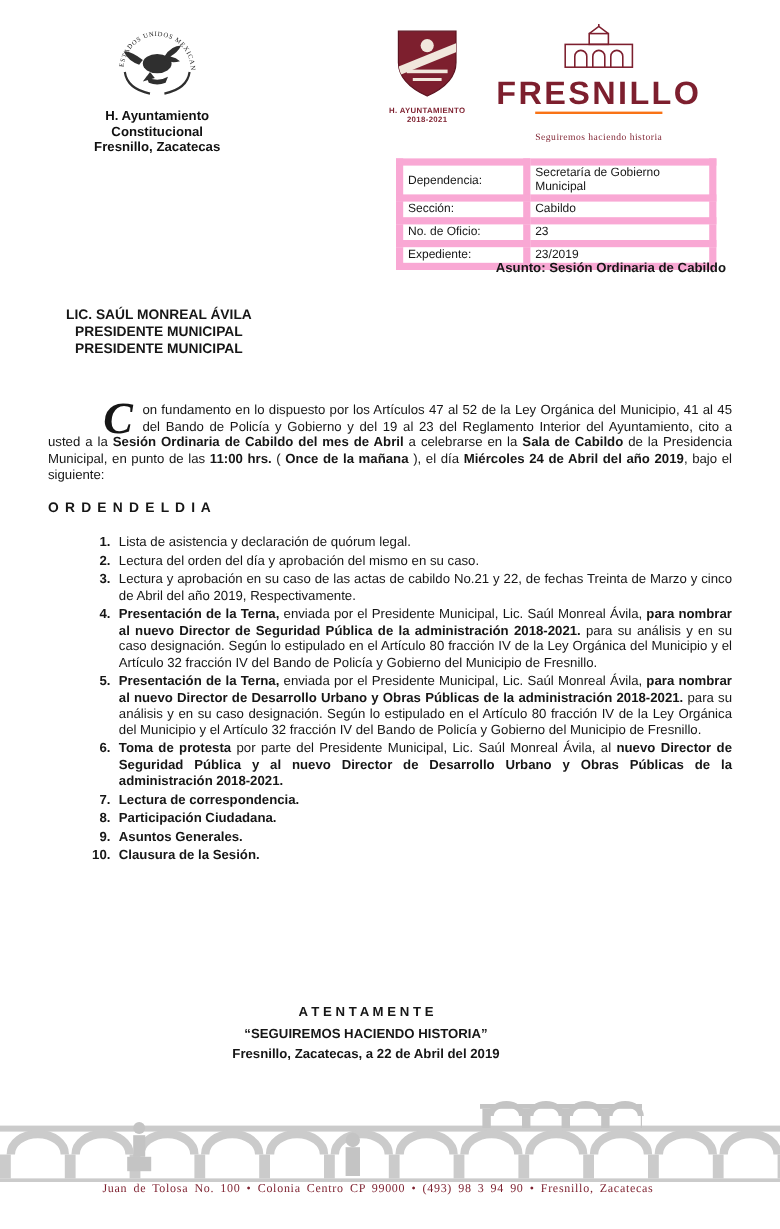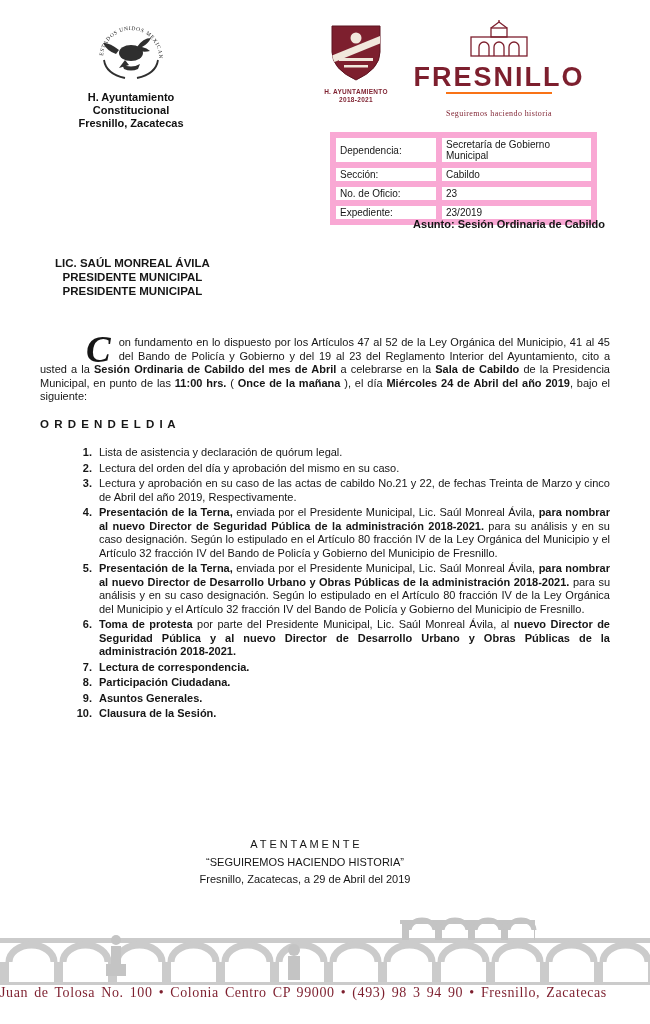--- a/index.html
+++ b/index.html
@@ -102,30 +102,31 @@
   }
   .items { margin-top: 15px; padding-left: 34px; }
   .item { display: flex; margin-bottom: 2px; }
   .item .num { flex: 0 0 18px; text-align: right; font-weight: bold; margin-right: 7px; }
   .item .txt { flex: 1; text-align: justify; }
   .seg-b { font-weight: bold; }
 
   
   .closing {
     position: absolute; left: 20px; top: 836px; width: 570px;
-    text-align: center; font-weight: normal;
+    text-align: center; font-weight: bold;
     font-size: 11px; line-height: 17.5px;
   }
 
   
   .watermark { position: absolute; left: 0; top: 916px; }
   .footer-address {
     position: absolute; left: 0; top: 985px; width: 630px;
+    text-align: center;
     font-family: "Liberation Serif", serif;
-    font-size: 14px;
+    font-size: 10px;
     color: #7d1f2e;
     letter-spacing: 0.6px;
     word-spacing: 2px;
   }
 </style>
 </head>
 <body>
 
 <div class="page">
 
@@ -272,21 +273,21 @@
       <div class="item">
         <span class="num">10.</span>
         <span class="txt"><span class="seg-b">Clausura de la Sesión.</span></span>
       </div>
     </div>
   </div>
 
   <div class="closing">
     <div>A T E N T A M E N T E</div>
     <div>“SEGUIREMOS HACIENDO HISTORIA”</div>
-    <div>Fresnillo, Zacatecas, a 29 de Abril del 2019</div>
+    <div>Fresnillo, Zacatecas, a 22 de Abril del 2019</div>
   </div>
 
   <svg class="watermark" width="650" height="78" viewBox="0 0 650 78">
     <g fill="#cbcbcb" stroke="none">
       <rect x="0" y="22" width="650" height="5"></rect>
       <rect x="0" y="66" width="650" height="3"></rect>
     </g>
     <line x1="0" y1="56" x2="650" y2="56" stroke="#cbcbcb" stroke-width="20" stroke-dasharray="9 45"></line>
     <path d="M9,46 a22.5,17 0 0 1 45,0 m9,0 a22.5,17 0 0 1 45,0 m9,0 a22.5,17 0 0 1 45,0 m9,0 a22.5,17 0 0 1 45,0 m9,0 a22.5,17 0 0 1 45,0 m9,0 a22.5,17 0 0 1 45,0 m9,0 a22.5,17 0 0 1 45,0 m9,0 a22.5,17 0 0 1 45,0 m9,0 a22.5,17 0 0 1 45,0 m9,0 a22.5,17 0 0 1 45,0 m9,0 a22.5,17 0 0 1 45,0 m9,0 a22.5,17 0 0 1 45,0" stroke="#cbcbcb" stroke-width="7" fill="none"></path>
     <g fill="#c4c4c4">

